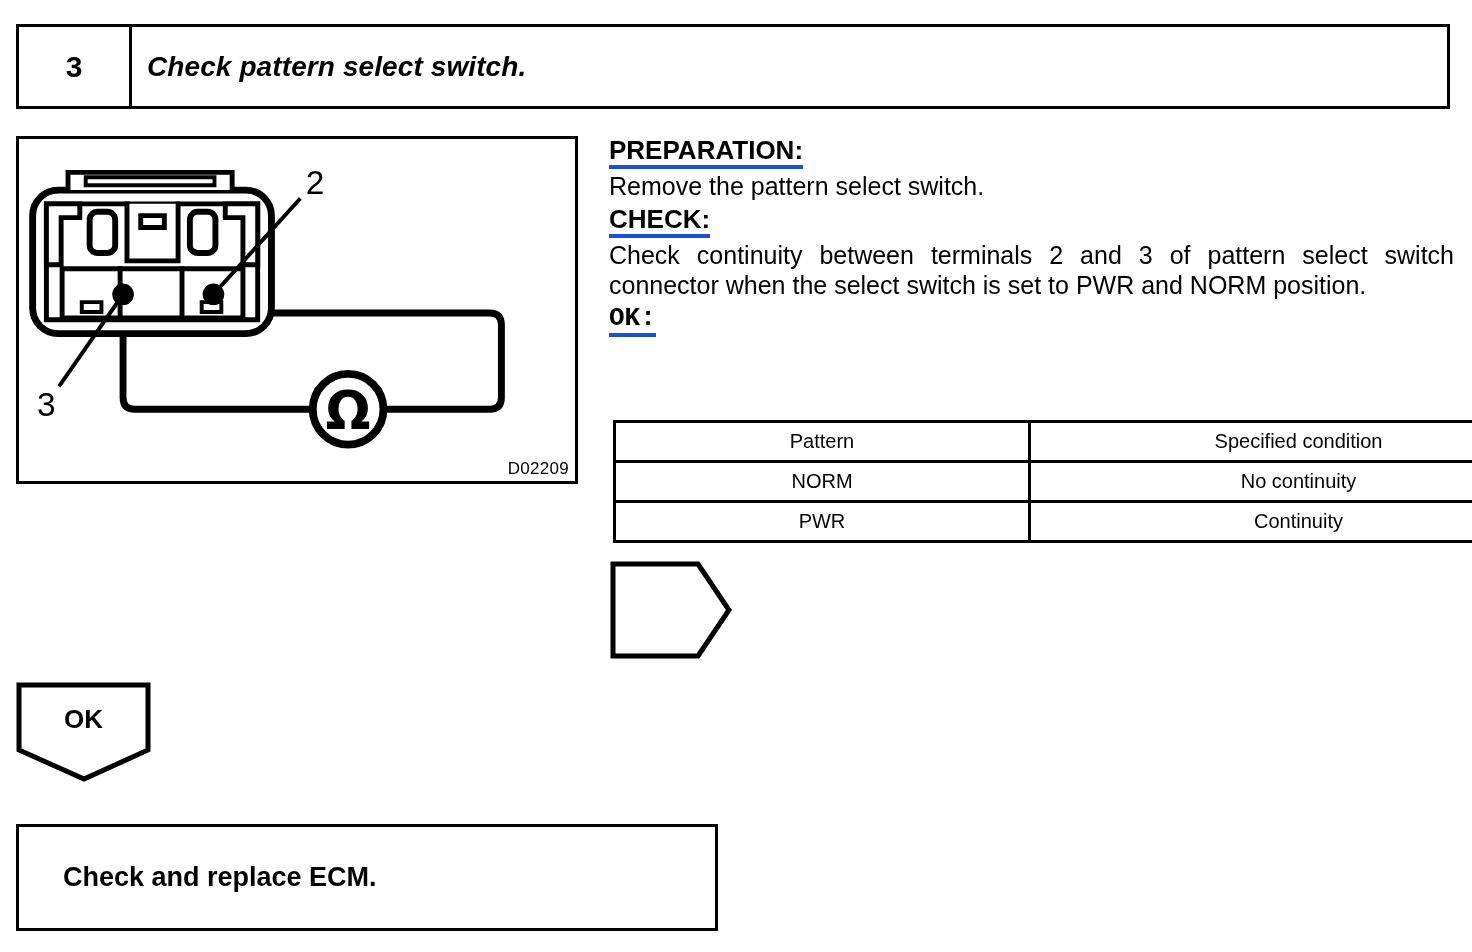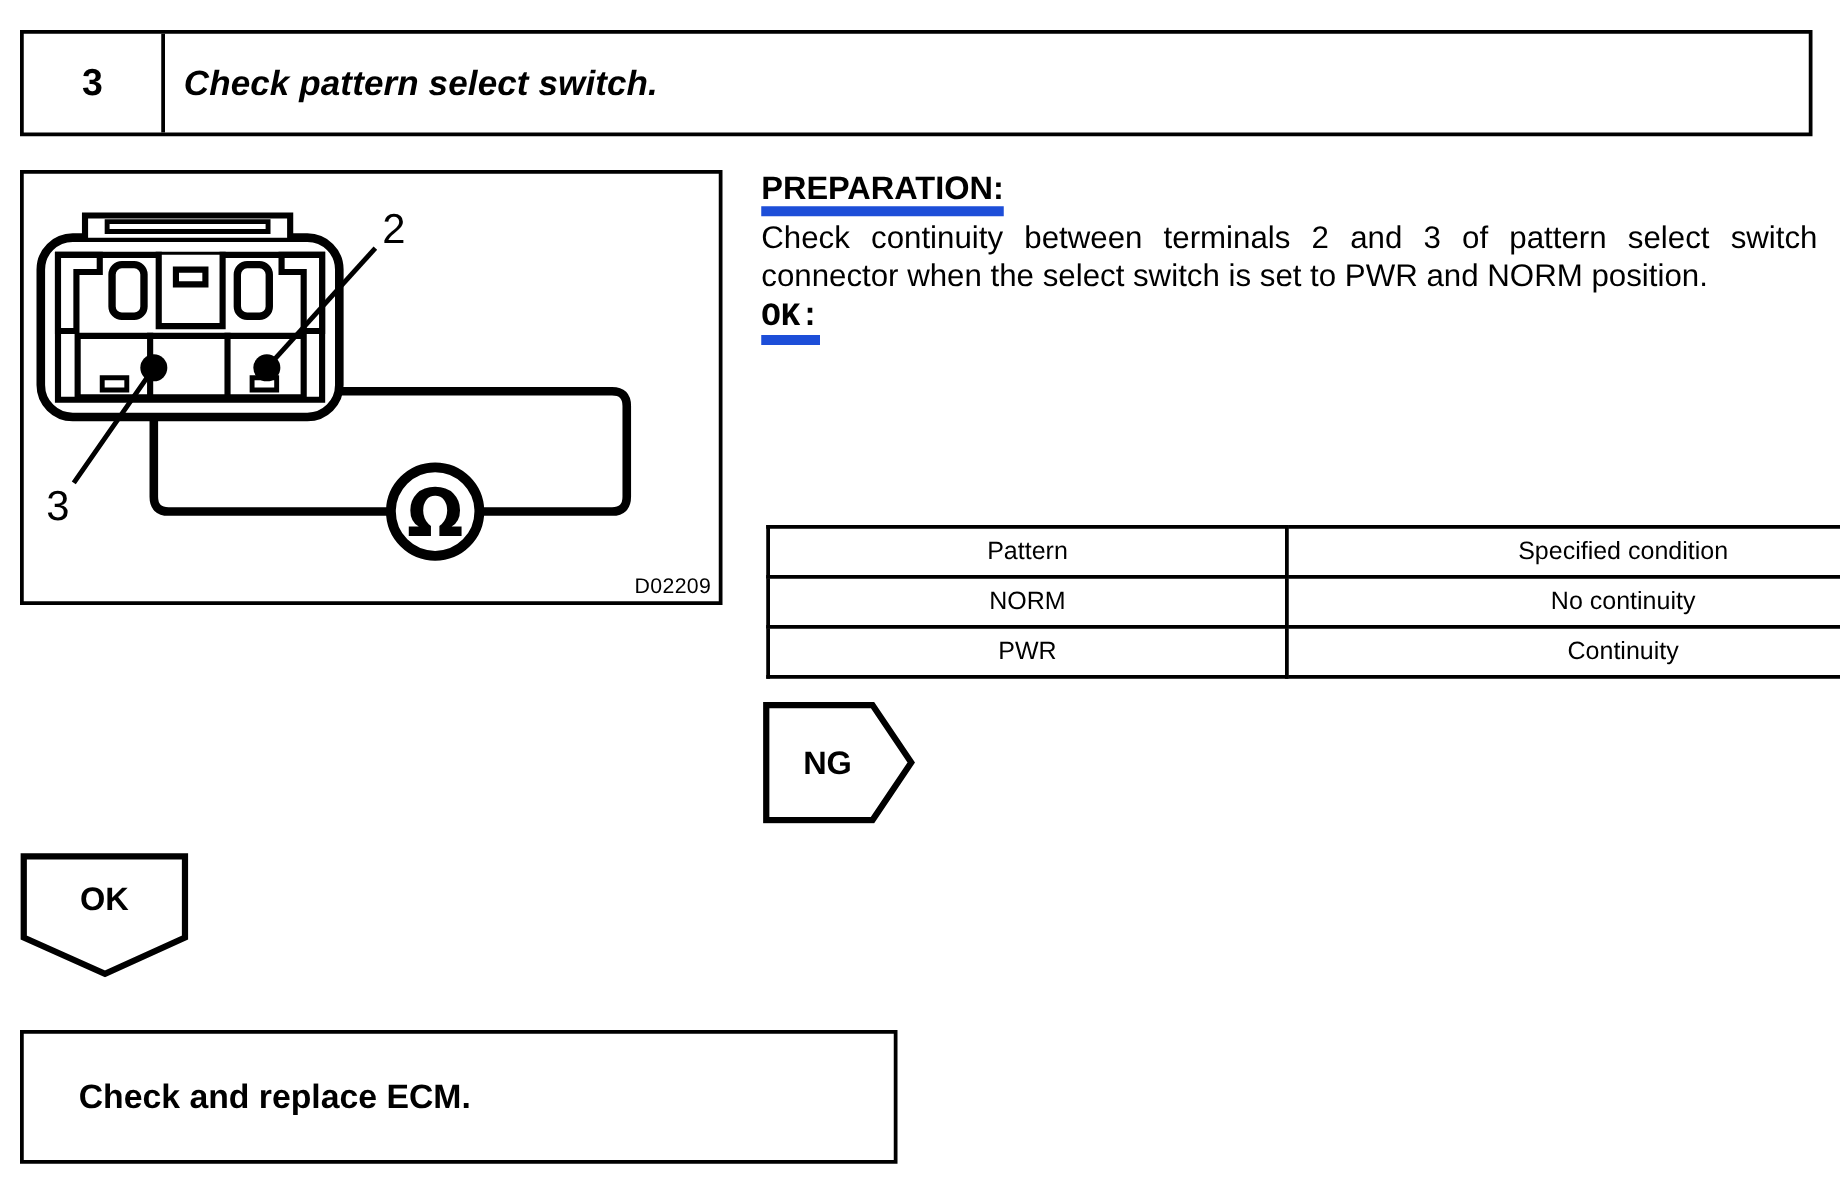--- a/index.html
+++ b/index.html
@@ -31,21 +31,21 @@
   #figure-svg{position:absolute;left:0;top:0;width:100%;height:100%;}
   #figure-id{
     position:absolute;right:6px;bottom:2px;
     font-size:17px;font-weight:normal;letter-spacing:.3px;
   }
 
   
   #instructions{position:absolute;left:609px;top:136px;width:845px;}
   .sec-head{
     font-size:26px;font-weight:bold;display:inline-block;
-    border-bottom:8px solid #1d4ed8;line-height:1.12;margin:0 0 2px 0;
+    border-bottom:4px solid #1d4ed8;line-height:1.12;margin:0 0 2px 0;
   }
   .sec-body{font-size:25px;line-height:1.22;margin:0 0 3px 0;}
   .sec-body.just{text-align:justify;text-align-last:left;}
   #ok-head{margin-top:2px;font-family:Liberation Mono, monospace;}
 
   
   #results-table{
     position:absolute;left:613px;top:420px;width:956px;
     border-collapse:collapse;background:#fff;
   }
@@ -135,20 +135,22 @@
     <text x="333" y="295" font-family="DejaVu Sans, sans-serif" font-size="54" font-weight="bold" text-anchor="middle" fill="#000">Ω</text>
 
     <text x="290" y="56" font-family="Liberation Sans, sans-serif" font-size="34" text-anchor="start" fill="#000">2</text>
     <text x="26" y="282" font-family="Liberation Sans, sans-serif" font-size="34" text-anchor="middle" fill="#000">3</text>
   </svg>
   <div id="figure-id">D02209</div>
 </div>
 
 <div id="instructions">
   <div><span class="sec-head">PREPARATION:</span></div>
+  <p class="sec-body">Remove the pattern select switch.</p>
+  <div><span class="sec-head">CHECK:</span></div>
   <p class="sec-body just">Check continuity between terminals 2 and 3 of pattern select switch connector when the select switch is set to PWR and NORM position.</p>
   <div id="ok-head"><span class="sec-head">OK:</span></div>
 </div>
 
 <table id="results-table">
   <tbody>
     <tr>
       <td>Pattern</td>
       <td>Specified condition</td>
     </tr>
@@ -160,21 +162,20 @@
       <td>PWR</td>
       <td>Continuity</td>
     </tr>
   </tbody>
 </table>
 
 <div id="ng-row">
   <svg id="ng-shape" viewBox="0 0 122 98">
     <path d="M3,3 L88,3 L119,49 L88,95 L3,95 Z" fill="#fff" stroke="#000" stroke-width="5" stroke-linejoin="miter"></path>
   </svg>
-  <div id="ng-label">NG</div>
 </div>
 
 <div id="ok-arrow">
   <svg id="ok-arrow-svg" viewBox="0 0 135 100">
     <path d="M3,3 L132,3 L132,68 L68,97 L3,68 Z" fill="#fff" stroke="#000" stroke-width="5" stroke-linejoin="miter"></path>
   </svg>
   <div id="ok-arrow-label">OK</div>
 </div>
 
 <div class="box" id="final-box">

